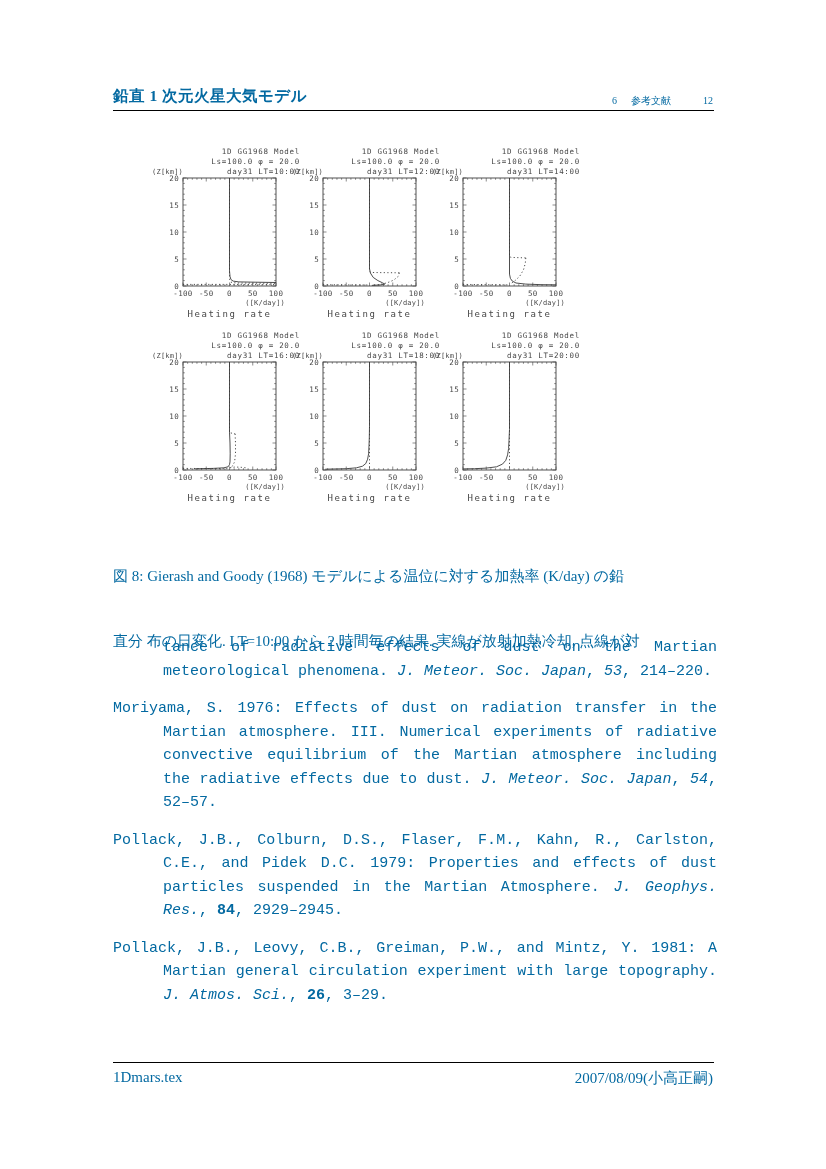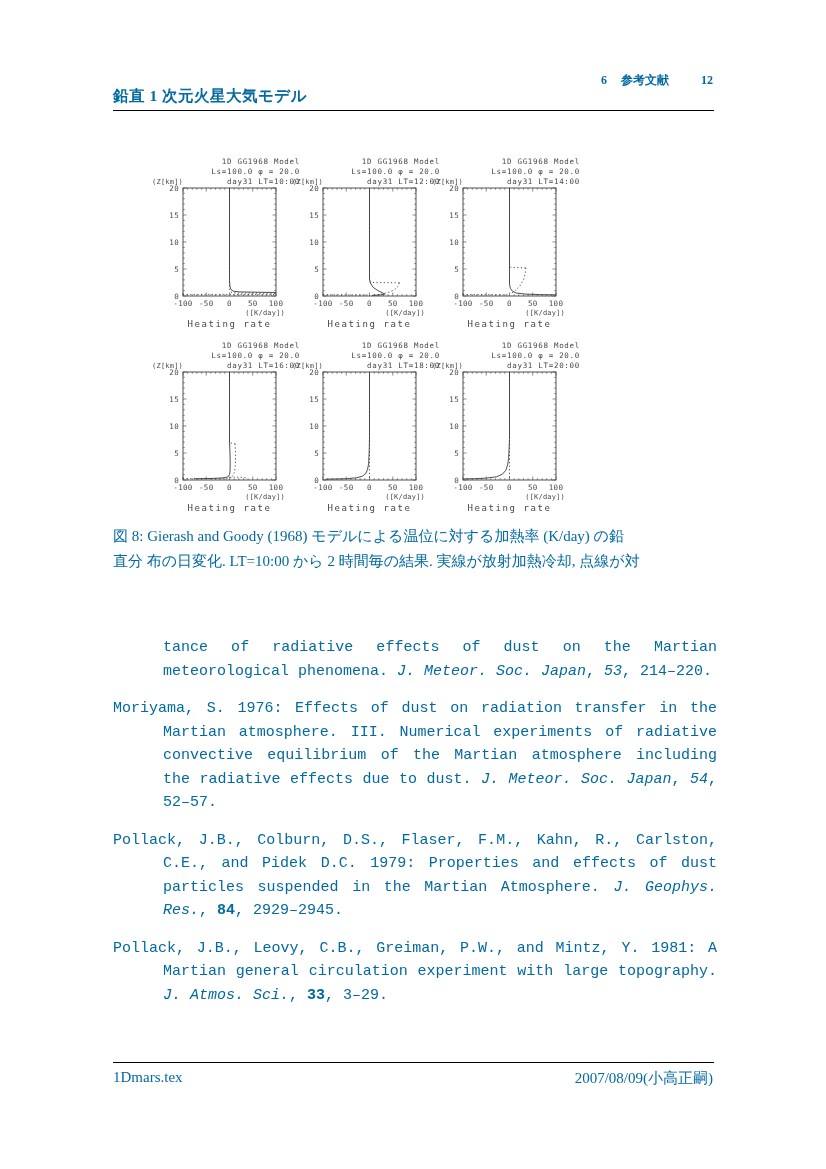--- a/index.html
+++ b/index.html
@@ -1,33 +1,33 @@
 <!DOCTYPE html>
 <html><head>
 <meta charset="utf-8">
 <style>
   html,body{margin:0;padding:0;background:#ffffff;}
   .page{position:relative;width:826px;height:1169px;background:#fff;overflow:hidden;
         font-family:"Liberation Serif","DejaVu Serif",serif;color:#0369a1;}
   .abs{position:absolute;}
   
   .hdr-left{left:113px;top:86px;font-size:15.5px;font-weight:bold;letter-spacing:0.5px;}
-  .hdr-right{right:113px;top:72px;font-size:12px;font-weight:bold;}
+  .hdr-right{right:113px;top:94px;font-size:10px;font-weight:normal;}
   .hdr-right .sec-no{margin-right:14px;}
   .hdr-right .pg-no{margin-left:32px;}
   .rule{height:1px;background:#000;}
   .hdr-rule{left:113px;top:110px;width:601px;}
   .ftr-rule{left:113px;top:1062px;width:601px;}
   
-  .figure-grid{left:137px;top:156px;display:grid;grid-template-columns:repeat(3,140px);
+  .figure-grid{left:137px;top:146px;display:grid;grid-template-columns:repeat(3,140px);
                grid-auto-rows:184px;}
   .figure-grid svg{overflow:visible;display:block;}
   
   .caption{left:113px;top:524px;width:640px;font-size:15px;line-height:25px;}
-  .cap-line{white-space:pre;}
+  .cap-line{white-space:pre;margin-top:40px;}
   
   .refs{left:113px;top:636px;width:604px;font-size:15px;line-height:23.5px;text-align:justify;font-family:Liberation Mono, monospace;}
   .ref{padding-left:50px;text-indent:-50px;margin:0 0 14px 0;}
   .ref.cont{text-indent:0;}
   .ref .i{font-style:italic;}
   .ref .b{font-weight:bold;}
   
   .ftr-left{left:113px;top:1069px;font-size:15px;}
   .ftr-right{right:113px;top:1069px;font-size:15px;}
 </style>
@@ -685,20 +685,20 @@
 
   <div class="abs caption">
     <div class="cap-line">図 8: Gierash and Goody (1968) モデルによる温位に対する加熱率 (K/day) の鉛</div>
     <div class="cap-line">直分 布の日変化. LT=10:00 から 2 時間毎の結果. 実線が放射加熱冷却, 点線が対</div>
   </div>
 
   <div class="abs refs" id="refs">
       <p class="ref cont"><span class="">tance of radiative effects of dust on the Martian meteorological phenomena. </span><span class="i">J. Meteor. Soc. Japan</span><span class="">, </span><span class="i">53</span><span class="">, 214–220.</span></p>
       <p class="ref"><span class="">Moriyama, S. 1976: Effects of dust on radiation transfer in the Martian atmosphere. III. Numerical experiments of radiative convective equilibrium of the Martian atmosphere including the radiative effects due to dust. </span><span class="i">J. Meteor. Soc. Japan</span><span class="">, </span><span class="i">54</span><span class="">, 52–57.</span></p>
       <p class="ref"><span class="">Pollack, J.B., Colburn, D.S., Flaser, F.M., Kahn, R., Carlston, C.E., and Pidek D.C. 1979: Properties and effects of dust particles suspended in the Martian Atmosphere. </span><span class="i">J. Geophys. Res.</span><span class="">, </span><span class="b">84</span><span class="">, 2929–2945.</span></p>
-      <p class="ref"><span class="">Pollack, J.B., Leovy, C.B., Greiman, P.W., and Mintz, Y. 1981: A Martian general circulation experiment with large topography. </span><span class="i">J. Atmos. Sci.</span><span class="">, </span><span class="b">33</span><span class="">, 3–29.</span></p>
+      <p class="ref"><span class="">Pollack, J.B., Leovy, C.B., Greiman, P.W., and Mintz, Y. 1981: A Martian general circulation experiment with large topography. </span><span class="i">J. Atmos. Sci.</span><span class="">, </span><span class="b">26</span><span class="">, 3–29.</span></p>
     </div>
 
   <div class="abs rule ftr-rule"></div>
   <div class="abs ftr-left">1Dmars.tex</div>
   <div class="abs ftr-right">2007/08/09(小高正嗣)</div>
 
 </div>
 
 </body></html>

